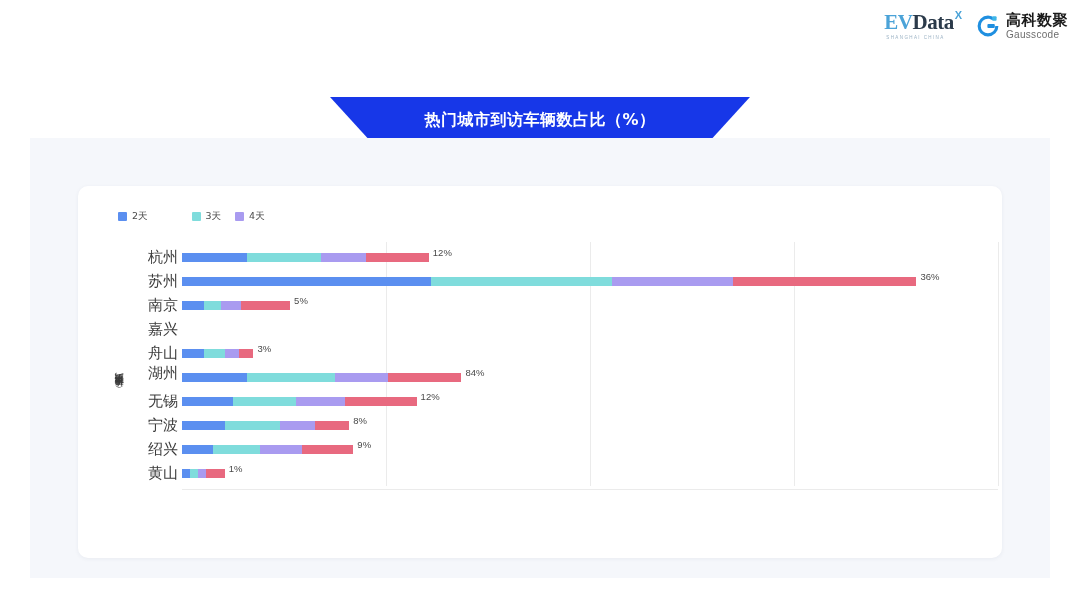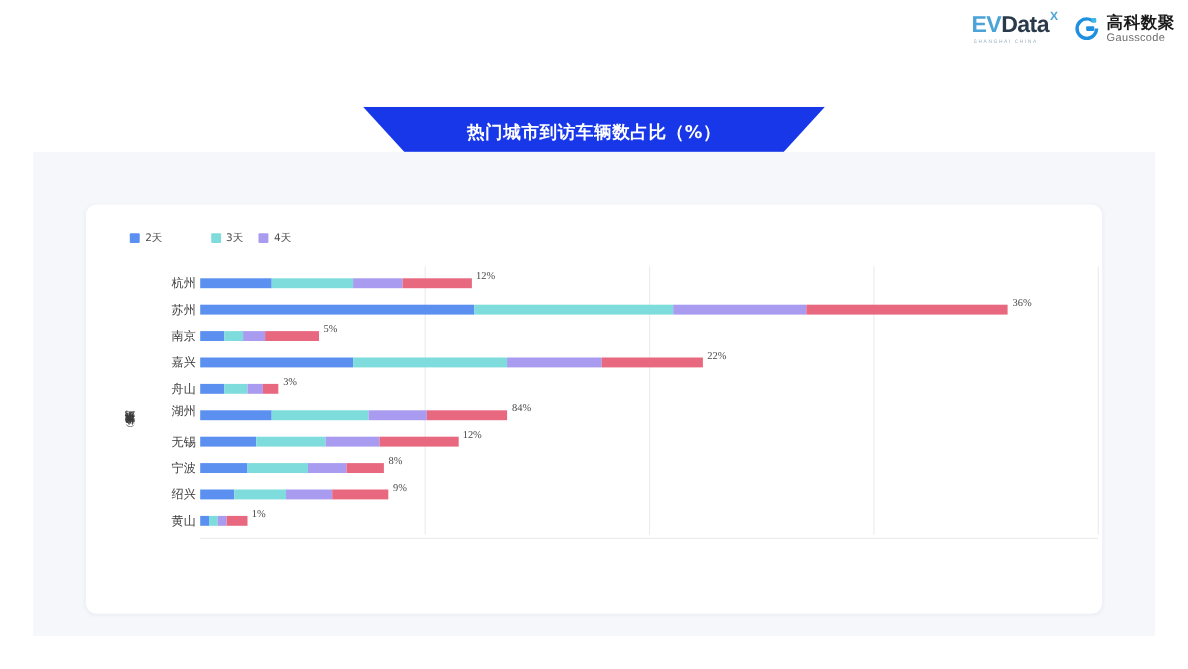--- a/index.html
+++ b/index.html
@@ -13,21 +13,21 @@
   #slide { position: relative; width: 1080px; height: 608px; background:#fff; }
 
   
   .logo-bar {
     position: absolute; top: 12px; right: 12px;
     display: flex; align-items: center; gap: 14px;
   }
   .logo-evdata { display:flex; flex-direction:column; align-items:flex-start; }
   .logo-evdata-row { display:flex; align-items:flex-start; }
   .logo-evdata-word {
-    font-family:Liberation Sans, sans-serif;
+    font-family:Liberation Serif, serif;
     font-size: 21px; font-weight: 700; letter-spacing:-0.5px;
     color:#2b3a4a; line-height: 1;
   }
   .logo-evdata-word .ev { color:#4ba3d8; }
   .logo-evdata-x {
     font-size: 11px; font-weight:700; color:#4ba3d8;
     margin-left:1px; margin-top:-3px;
   }
   .logo-evdata-sub {
     font-size:4.5px; letter-spacing:1.4px; color:#9bb2c4;
@@ -93,38 +93,38 @@
   }
   .plot {
     position:absolute; left:56px; top:0; right:0; height:240px;
   }
   .cat-col {
     position:absolute; left:0; top:0; width:44px; height:240px;
   }
   .cat-label {
     position:absolute; right:0; width:44px; height:22px;
     display:flex; align-items:center; justify-content:flex-end;
-    font-size:11px; color:#3b3b3b; font-family:"DejaVu Sans", sans-serif;
+    font-size:15px; color:#3b3b3b; font-family:"DejaVu Sans", sans-serif;
   }
   .bars-area {
     position:absolute; left:48px; top:0; width:816px; height:240px;
   }
   .gridline {
     position:absolute; top:-4px; width:1px; height:244px; background:#ebebeb;
   }
   .baseline {
     position:absolute; left:0; bottom:-4px; width:816px; height:1px;
     background:#ebebeb;
   }
   .row { position:absolute; left:0; height:22px; width:816px; }
   .bar { position:absolute; top:7px; height:9px; display:flex; }
   .seg { height:9px; }
   .bar-value {
     position:absolute; top:1px; font-size:9.5px; color:#4a4a4a;
-    white-space:nowrap; font-family:Liberation Serif, serif;
+    white-space:nowrap; font-family:Liberation Sans, sans-serif;
   }
 </style>
 </head>
 <body>
 
 <div id="slide">
 
   <div class="logo-bar">
     <div class="logo-evdata">
       <div class="logo-evdata-row">
@@ -213,29 +213,20 @@
               </div>
               <div class="row" style="top: 48px;">
                 <div class="bar" style="left: 0px;">
                   <div class="seg" style="width: 22.44px; background: rgb(91, 143, 240);"></div>
                   <div class="seg" style="width: 16.32px; background: rgb(127, 220, 220);"></div>
                   <div class="seg" style="width: 20.4px; background: rgb(169, 155, 240);"></div>
                   <div class="seg" style="width: 48.96px; background: rgb(232, 105, 127);"></div>
                 </div>
                 <div class="bar-value" style="left: 112.12px;">5%</div>
               </div>
-              <div class="row" style="top: 72px;">
-                <div class="bar" style="left: 0px;">
-                  <div class="seg" style="width: 138.72px; background: rgb(91, 143, 240);"></div>
-                  <div class="seg" style="width: 140.76px; background: rgb(127, 220, 220);"></div>
-                  <div class="seg" style="width: 85.68px; background: rgb(169, 155, 240);"></div>
-                  <div class="seg" style="width: 91.8px; background: rgb(232, 105, 127);"></div>
-                </div>
-                <div class="bar-value" style="left: 460.96px;">22%</div>
-              </div>
               <div class="row" style="top: 96px;">
                 <div class="bar" style="left: 0px;">
                   <div class="seg" style="width: 22.44px; background: rgb(91, 143, 240);"></div>
                   <div class="seg" style="width: 20.4px; background: rgb(127, 220, 220);"></div>
                   <div class="seg" style="width: 14.28px; background: rgb(169, 155, 240);"></div>
                   <div class="seg" style="width: 14.28px; background: rgb(232, 105, 127);"></div>
                 </div>
                 <div class="bar-value" style="left: 75.4px;">3%</div>
               </div>
               <div class="row" style="top: 120px;">

